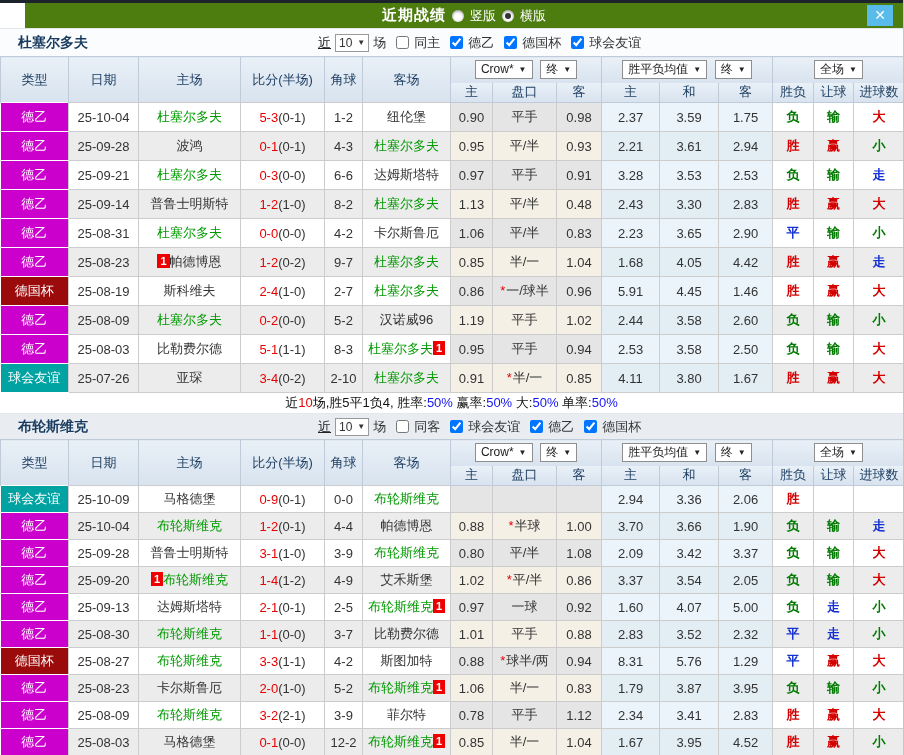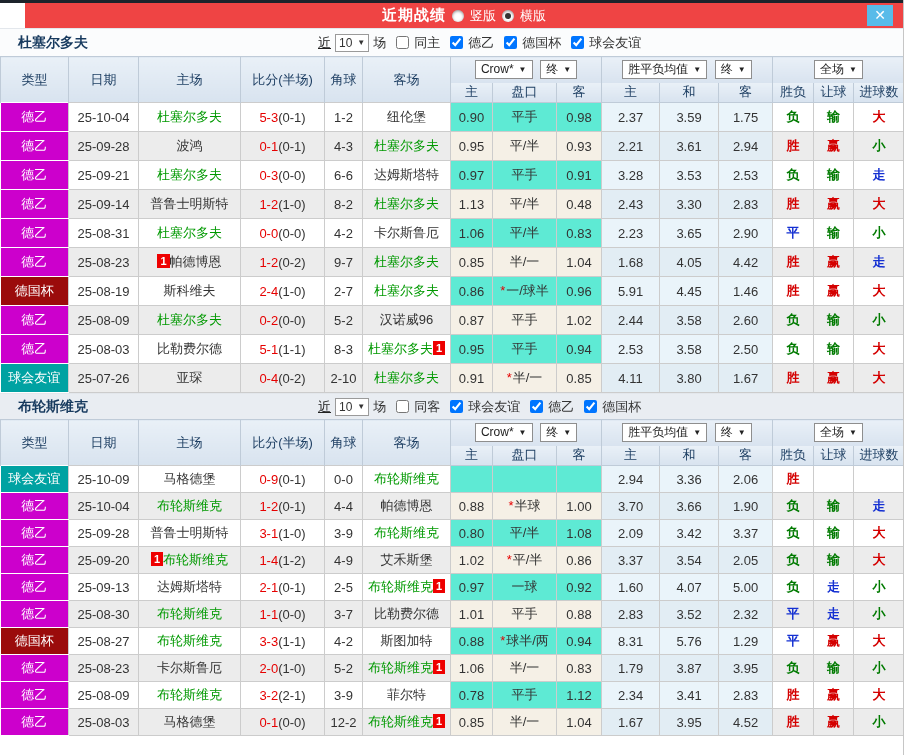--- a/index.html
+++ b/index.html
@@ -1,21 +1,21 @@
 <!DOCTYPE html>
 <html><head>
 <meta charset="utf-8">
 <style>
   *{margin:0;padding:0;box-sizing:border-box;}
   html,body{background:#fff;}
   body{font-family:"Liberation Sans","DejaVu Sans",sans-serif;width:904px;}
   .app{width:904px;height:755px;border-right:1px solid #c6c6c6;overflow:hidden;background:#fff;}
   
   .topstrip{height:3px;background:#1d232b;}
-  .titlebar{height:25px;background:#ef4444;position:relative;display:flex;align-items:center;justify-content:center;gap:6px;margin-left:25px;}
+  .titlebar{height:25px;background:#4d7c0f;position:relative;display:flex;align-items:center;justify-content:center;gap:6px;margin-left:25px;}
   .titlebar .ttl{color:#fff;font-weight:bold;font-size:15px;letter-spacing:1px;}
   .radio{width:12px;height:12px;border-radius:50%;background:#fff;display:inline-block;position:relative;box-shadow:inset 0 1px 3px rgba(0,0,0,.45);vertical-align:-2px;}
   .radio.on::after{content:'';position:absolute;left:3px;top:3px;right:3px;bottom:3px;border-radius:50%;background:#333;}
   .rlabel{color:#fff;font-size:13px;}
   .closebtn{position:absolute;right:10px;top:2px;width:26px;height:21px;background:#58bbe9;color:#fff;font-weight:bold;font-size:14px;text-align:center;line-height:21px;cursor:pointer;}
   
   .sechead{height:28px;display:flex;align-items:center;font-size:13px;color:#333;background:#fbfcfd;border-top:1px solid #e3e7ec;}
   .sechead.alt{background:#e9edf2;height:26px;}
   .teamname{font-weight:bold;color:#173a5e;font-size:14px;margin-left:18px;width:300px;}
   .filters{display:flex;align-items:center;gap:4px;}
@@ -33,21 +33,21 @@
   thead tr.srow td{height:20px;border-top:none;}
   thead td.span2{height:46px;}
   .hsel{display:inline-flex;align-items:center;gap:5px;border:1px solid #8e8e8e;background:#fff;color:#222;font-size:12px;padding:0 5px;height:19px;line-height:17px;margin:0 2px;cursor:pointer;}
   .hsel .car{font-size:8px;}
   tbody td{border:1px solid #ccc;text-align:center;color:#333;overflow:hidden;white-space:nowrap;}
   #rows0 tr{height:29px;}
   #rows1 tr{height:27px;}
   tbody tr:nth-child(even) td{background:#ececec;}
   tbody tr:nth-child(odd) td{background:#fff;}
   tbody td.type{color:#fff;border-top-color:#fff;border-bottom-color:#fff;border-left:none;font-size:13px;}
-  tbody tr td.cream{background:#5eead4;}
+  tbody tr td.cream{background:#e5e5e5;}
   tbody tr:nth-child(even) td.cream{background:#f5f0e6;}
   tbody tr td.lblue{background:#eaf4fa;}
   tbody tr:nth-child(even) td.lblue{background:#e2edf4;}
   .green{color:#090;}
   .sc{color:#e60000;}
   .hf{color:#333;}
   .star{color:#e60000;margin-right:1px;}
   .b1{display:inline-block;background:#ee0000;color:#fff;font-size:11px;font-weight:bold;line-height:14px;padding:0 3px;vertical-align:1px;}
   td.res{font-weight:bold;}
   .t-red{color:#d40000;}
@@ -277,21 +277,21 @@
           <td class="res t-red">赢</td>
           <td class="res t-red">大</td>
         </tr>
         <tr>
           <td class="type" style="background: rgb(204, 0, 204);">德乙</td>
           <td>25-08-09</td>
           <td><span class="tname green">杜塞尔多夫</span></td>
           <td><span class="sc">0-2</span><span class="hf">(0-0)</span></td>
           <td>5-2</td>
           <td><span class="tname">汉诺威96</span></td>
-          <td class="cream">0.87</td>
+          <td class="cream">1.19</td>
           <td class="cream">平手</td>
           <td class="cream">1.02</td>
           <td class="lblue">2.44</td>
           <td class="lblue">3.58</td>
           <td class="lblue">2.60</td>
           <td class="res t-green">负</td>
           <td class="res t-green">输</td>
           <td class="res t-green">小</td>
         </tr>
         <tr>
@@ -308,36 +308,37 @@
           <td class="lblue">3.58</td>
           <td class="lblue">2.50</td>
           <td class="res t-green">负</td>
           <td class="res t-green">输</td>
           <td class="res t-red">大</td>
         </tr>
         <tr>
           <td class="type" style="background: rgb(0, 162, 162);">球会友谊</td>
           <td>25-07-26</td>
           <td><span class="tname">亚琛</span></td>
-          <td><span class="sc">0-4</span><span class="hf">(0-2)</span></td>
+          <td><span class="sc">3-4</span><span class="hf">(0-2)</span></td>
           <td>2-10</td>
           <td><span class="tname green">杜塞尔多夫</span></td>
           <td class="cream">0.91</td>
           <td class="cream"><span class="star">*</span>半/一</td>
           <td class="cream">0.85</td>
           <td class="lblue">4.11</td>
           <td class="lblue">3.80</td>
           <td class="lblue">1.67</td>
           <td class="res t-red">胜</td>
           <td class="res t-red">赢</td>
           <td class="res t-red">大</td>
         </tr>
       </tbody>
   </table>
 
+  <div class="summary" id="summary0"><span>近</span><span class="red">10</span><span>场,胜5平1负4, </span><span>胜率:</span><span class="blue">50%</span><span> 赢率:</span><span class="blue">50%</span><span> 大:</span><span class="blue">50%</span><span> 单率:</span><span class="blue">50%</span></div>
 
   <div class="sechead alt">
     <span class="teamname">布轮斯维克</span>
     <span class="filters">
       <span class="nearlink">近</span>
       <span class="selbox">
           <span>10</span>
           <span class="car">▼</span>
         </span>
       <span>场</span>

